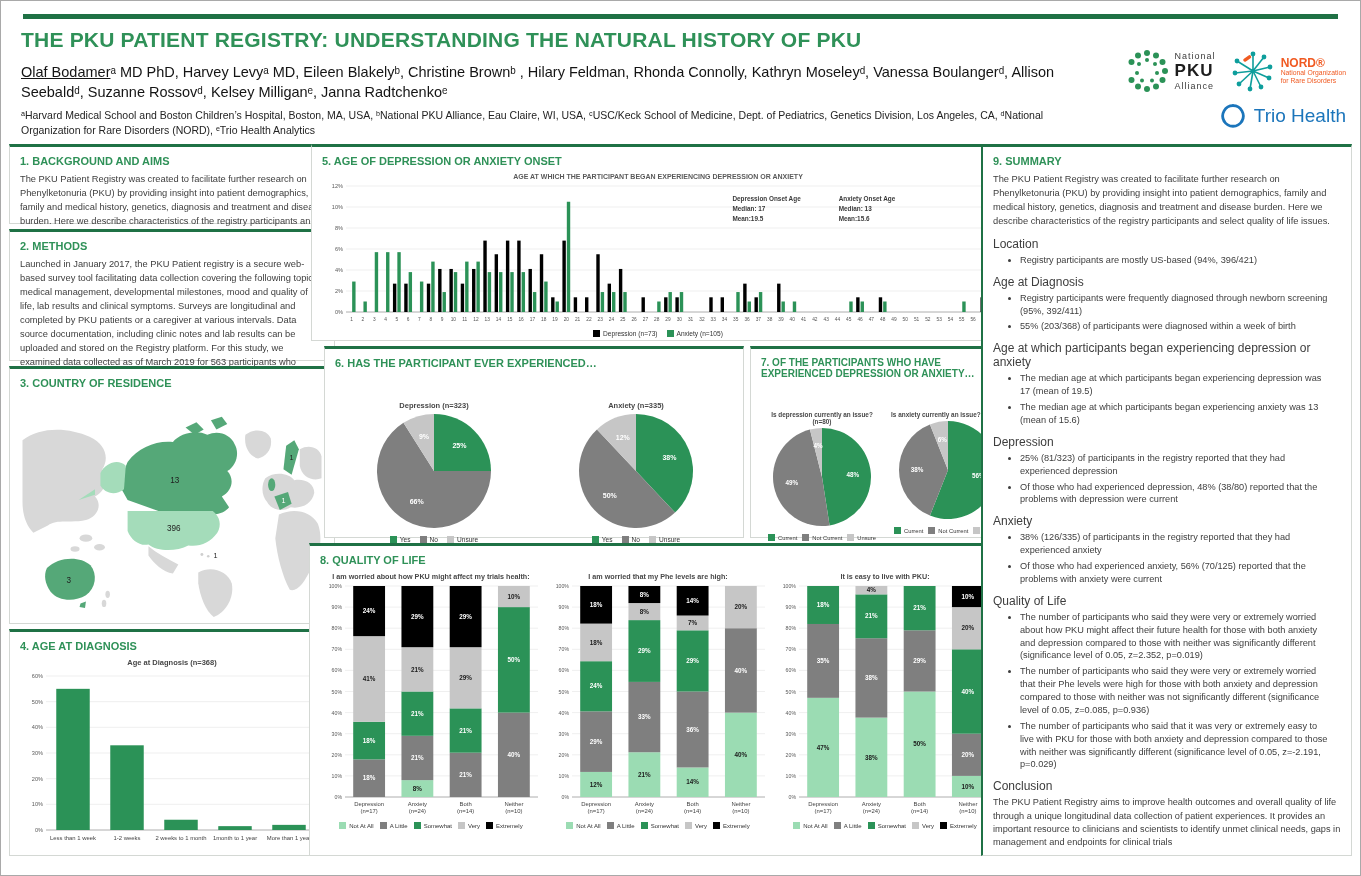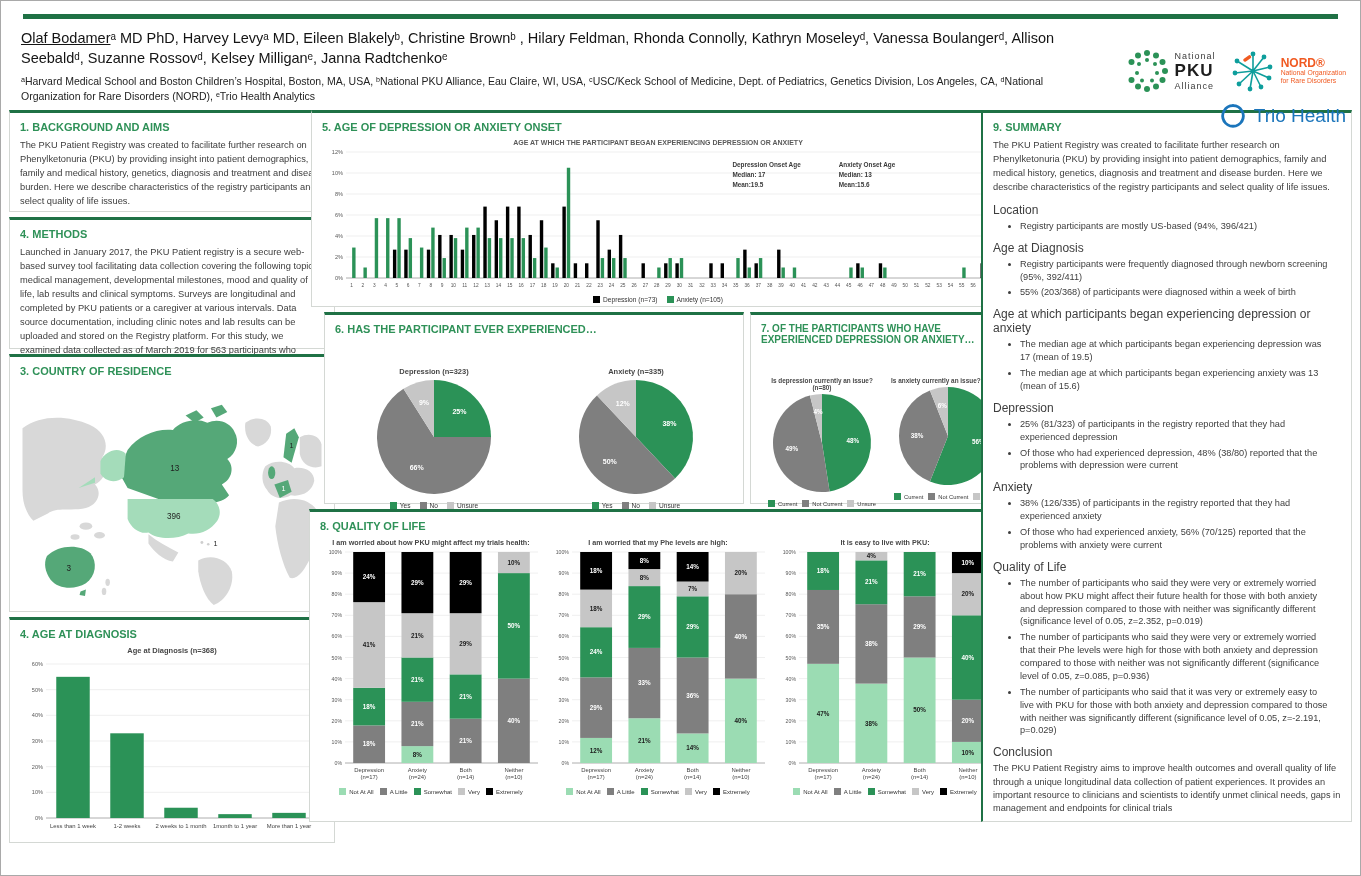--- a/index.html
+++ b/index.html
@@ -22,21 +22,21 @@
   .trio-row{display:flex;gap:6px;align-items:center;justify-content:flex-end;margin-top:7px;}
   .trio-name{font-size:19px;color:#1b75bb;}
   
   .content{display:flex;gap:6px;padding:6px 8px 0;height:712px;}
   .colL{width:326px;display:flex;flex-direction:column;gap:5px;}
   .colM{width:634px;display:flex;flex-direction:column;gap:5px;align-items:center;}
   .colR{flex:1;}
   .panel{background:#fff;border:1px solid #d4d8d4;border-top:3px solid #1f7145;padding:6px 10px;box-sizing:border-box;}
   .panel h2{color:#2f9158;font-size:11px;margin:2px 0 6px;font-weight:bold;}
   .body-text{font-size:9.3px;color:#3d3d3d;line-height:1.5;}
-  .p-bg{height:102px}.p-methods{height:132px}.p-country{height:258px}
+  .p-bg{height:80px}.p-methods{height:132px}.p-country{height:258px}
   .p-agedx{flex:1}.p-onset{height:197px}
   .row{display:flex;gap:6px;height:192px;padding-left:28px;}
   .p-exp{width:420px}.p-cur{flex:1}
   .p-qol{flex:1}
   .p-sum{height:100%;border-left:2px solid #1f7145;overflow:hidden;}
   .chart-title{font-weight:bold;color:#474747;text-align:center;}
   .ct-sm{font-size:7.5px;margin:0 0 1px;}
   .ct-onset{font-size:7px;color:#5a5a5a;margin:0 0 1px;}
   .legend{display:flex;justify-content:center;align-items:center;gap:9px;font-size:6.6px;color:#333;margin-top:1px;}
   .legend i{display:inline-block;width:7px;height:7px;margin-right:3px;vertical-align:-1px;}
@@ -55,20 +55,21 @@
   svg text{font-family:"Liberation Sans",sans-serif;}
 </style>
 </head>
 <body>
 
 <div class="poster">
 
   <div class="header">
     <div class="top-rule"></div>
     <div class="header-text">
+      <div class="h-title">THE PKU PATIENT REGISTRY: UNDERSTANDING THE NATURAL HISTORY OF PKU</div>
       <p class="authors"><span class="first">Olaf Bodamer</span><span>ᵃ MD PhD, Harvey Levyᵃ MD, Eileen Blakelyᵇ, Christine Brownᵇ , Hilary Feldman, Rhonda Connolly, Kathryn Moseleyᵈ, Vanessa Boulangerᵈ, Allison Seebaldᵈ, Suzanne Rossovᵈ, Kelsey Milliganᵉ, Janna Radtchenkoᵉ</span></p>
       <p class="affil">ᵃHarvard Medical School and Boston Children’s Hospital, Boston, MA, USA, ᵇNational PKU Alliance, Eau Claire, WI, USA, ᶜUSC/Keck School of Medicine, Dept. of Pediatrics, Genetics Division, Los Angeles, CA, ᵈNational Organization for Rare Disorders (NORD), ᵉTrio Health Analytics</p>
     </div>
     <div class="logos">
       <div class="logo-row">
         <div class="logo-blk">
           <svg width="46" height="46" viewBox="0 0 46 46">
             <g fill="#2b9257">
               <circle cx="23" cy="5" r="3"></circle>
                 <circle cx="32" cy="7.5" r="3"></circle>
@@ -144,21 +145,21 @@
   </div>
 
   <div class="content">
 
     <div class="colL">
       <div class="panel p-bg">
         <h2>1. BACKGROUND AND AIMS</h2>
         <div class="body-text">The PKU Patient Registry was created to facilitate further research on Phenylketonuria (PKU) by providing insight into patient demographics, family and medical history, genetics, diagnosis and treatment and disease burden. Here we describe characteristics of the registry participants and select quality of life issues.</div>
       </div>
       <div class="panel p-methods">
-        <h2>4. METHODS</h2>
+        <h2>2. METHODS</h2>
         <div class="body-text">Launched in January 2017, the PKU Patient registry is a secure web-based survey tool facilitating data collection covering the following topics: medical management, developmental milestones, mood and quality of life, lab results and clinical symptoms. Surveys are longitudinal and completed by PKU patients or a caregiver at various intervals. Data source documentation, including clinic notes and lab results can be uploaded and stored on the Registry platform. For this study, we examined data collected as of March 2019 for 563 participants who completed demographic and/or quality of life surveys.</div>
       </div>
       <div class="panel p-country">
         <h2>3. COUNTRY OF RESIDENCE</h2>
         <svg width="304" height="222" viewBox="0 0 330 245">
 
           <path fill="#d8d8d8" d="M0,50 C20,34 52,36 74,46 C92,54 96,70 88,82 C96,90 92,106 80,112 C88,120 84,134 70,138 C54,142 38,136 28,144 L12,152 C4,144 0,132 0,118 Z"></path>
           <ellipse cx="70" cy="158" rx="7" ry="4" fill="#d8d8d8"></ellipse>
           <ellipse cx="85" cy="168" rx="6" ry="3.5" fill="#d8d8d8"></ellipse>
           <ellipse cx="58" cy="170" rx="5" ry="3" fill="#d8d8d8"></ellipse>

